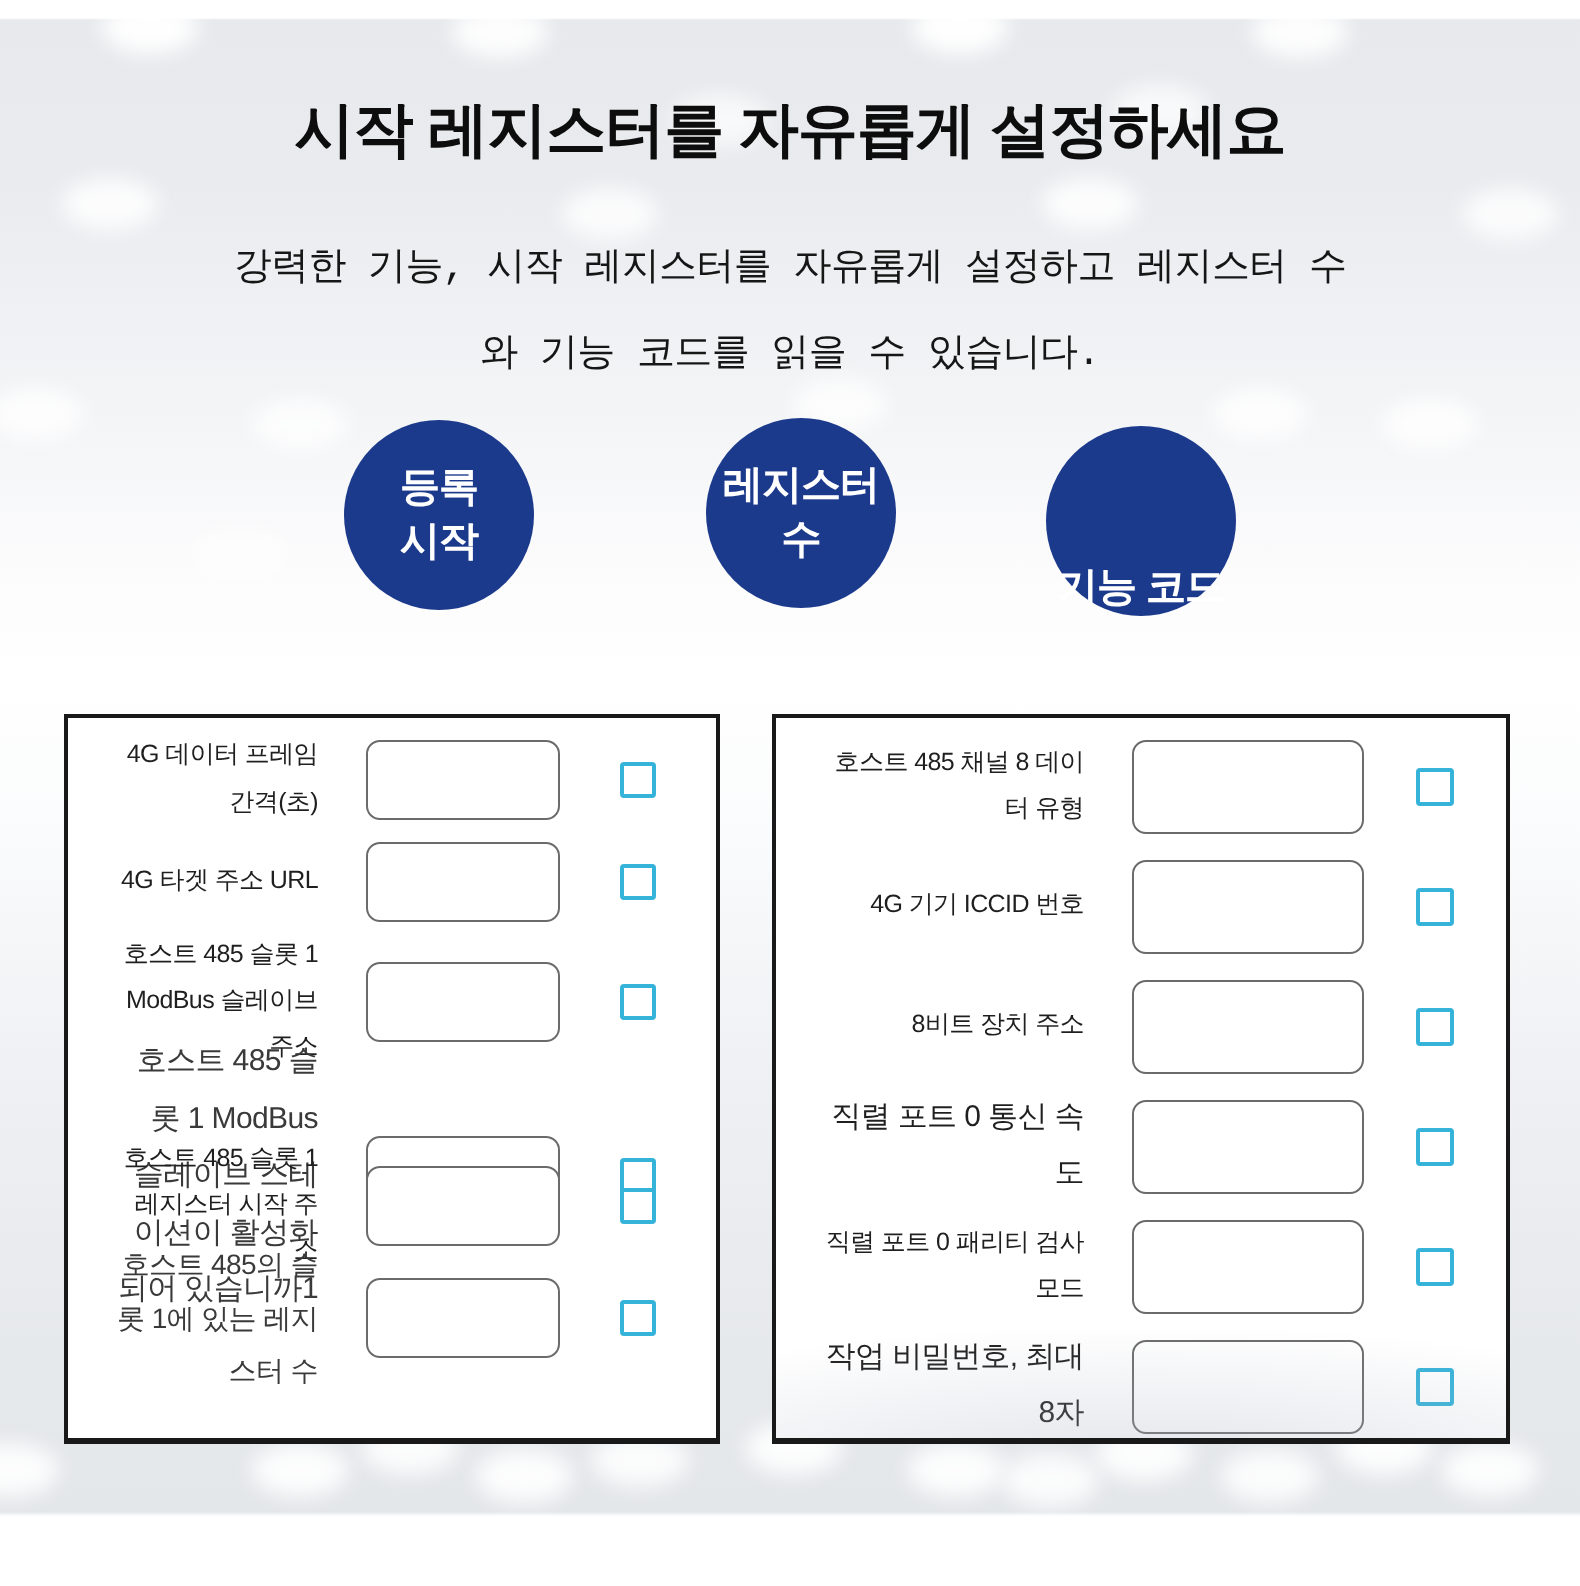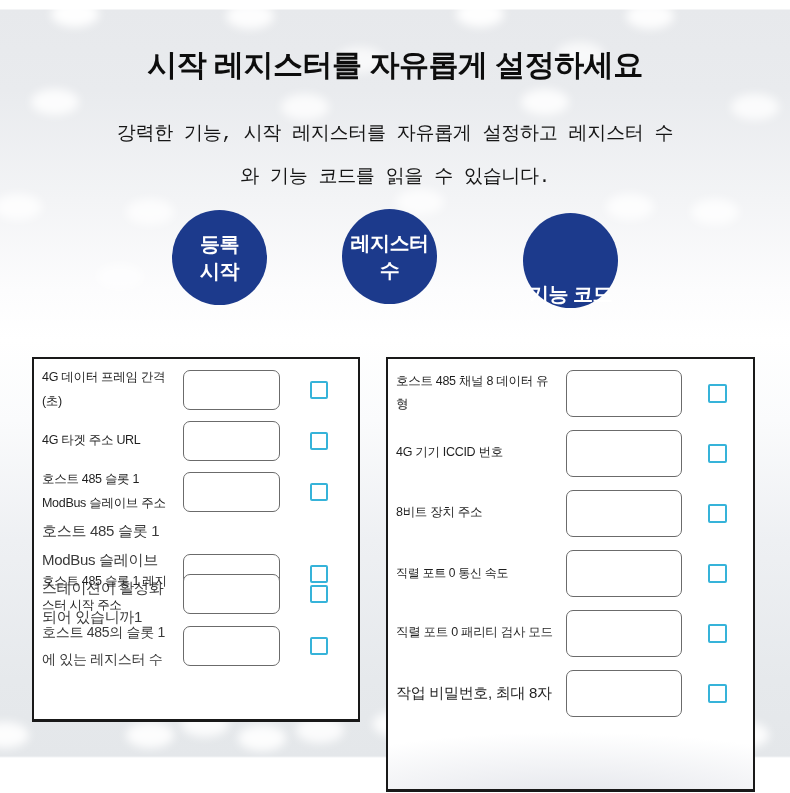--- a/index.html
+++ b/index.html
@@ -39,38 +39,38 @@
     position:absolute;top:113px;left:0;width:790px;text-align:center;
     font-size:19px;color:#161616;font-weight:500;line-height:2.26;letter-spacing:-0.3px;font-family:Liberation Mono, monospace;
   }
   .badge{
     position:absolute;width:95px;height:95px;border-radius:50%;
     background:var(--badge-blue,#1c3a8c);color:#fff;
     display:flex;flex-direction:column;align-items:center;justify-content:center;
     font-size:20px;font-weight:bold;line-height:1.35;text-align:center;letter-spacing:-0.5px;
   }
   .badge.b1{left:172px;top:210px;}
-  .badge.b2{left:342px;top:209px;}
+  .badge.b2{left:353px;top:209px;}
   .badge.b3{left:523px;top:213px;justify-content:flex-end;}
   .badge div:empty{display:none;}
   .panel{
     position:absolute;top:357px;background:#ffffff;box-sizing:border-box;
     border:2px solid #191919;border-bottom-width:3px;
   }
   .panel.left{left:32px;width:328px;height:365px;padding-top:5px;}
-  .panel.right{left:386px;width:369px;height:435px;padding-top:4px;}
+  .panel.right{left:386px;width:369px;height:365px;padding-top:4px;}
   .panel.right::after{
     content:"";position:absolute;left:0;right:0;bottom:0;height:100px;pointer-events:none;
     background:radial-gradient(130% 110% at 50% 120%, rgba(174,180,196,.38), rgba(174,180,196,0) 70%);
   }
   .row{display:grid;align-items:center;}
   .left .row{grid-template-columns:149px 97px 1fr;height:51px;}
   .right .row{grid-template-columns:178px 116px 1fr;height:60px;}
   .flabel{
-    text-align:left;font-size:12.5px;color:#1f1f1f;padding:0 8px;
+    text-align:right;font-size:12.5px;color:#1f1f1f;padding:0 24px;
     line-height:1.85;letter-spacing:-0.3px;
   }
   .flabel.sm{font-size:15px;color:#3a3a3a;line-height:1.9;}
   .flabel.lg{font-size:15px;}
   .finput{
     border:1.5px solid #6b6b6b;border-radius:7px;background:#ffffff;
     box-sizing:border-box;padding:0 6px;font-size:13px;outline:none;
   }
   .left .finput{width:97px;height:40px;}
   .right .finput{width:116px;height:47px;}
@@ -147,21 +147,21 @@
     <div class="flabel">4G 기기 ICCID 번호</div>
     <input class="finput" type="text" value="" style="">
     <span class="fcheck"></span>
   </div>
   <div class="row">
     <div class="flabel">8비트 장치 주소</div>
     <input class="finput" type="text" value="" style="">
     <span class="fcheck"></span>
   </div>
   <div class="row">
-    <div class="flabel" style="font-size:12px;">직렬 포트 0 통신 속도</div>
+    <div class="flabel" style="font-size:15px;">직렬 포트 0 통신 속도</div>
     <input class="finput" type="text" value="" style="">
     <span class="fcheck"></span>
   </div>
   <div class="row">
     <div class="flabel">직렬 포트 0 패리티 검사 모드</div>
     <input class="finput" type="text" value="" style="">
     <span class="fcheck"></span>
   </div>
   <div class="row">
     <div class="flabel lg">작업 비밀번호, 최대 8자</div>

